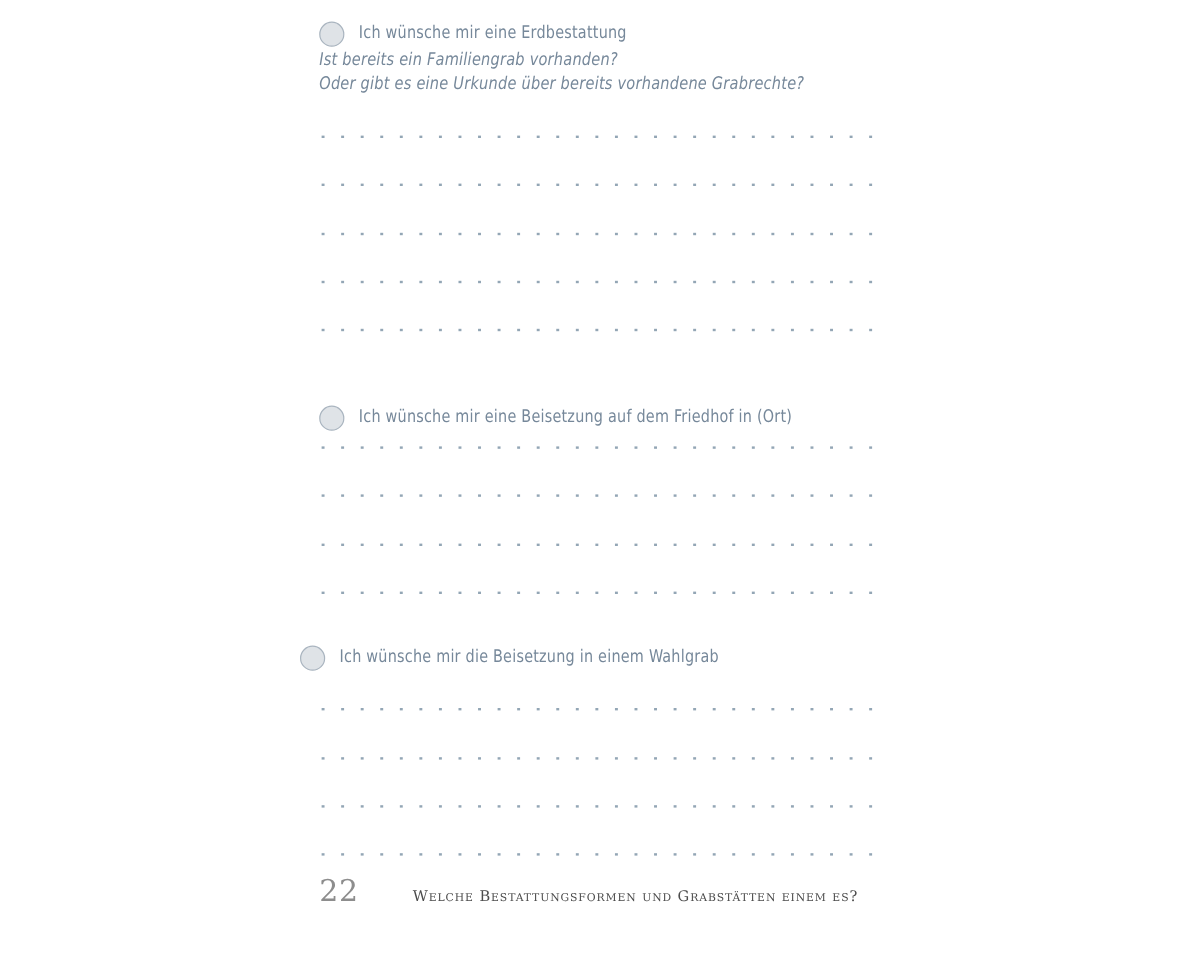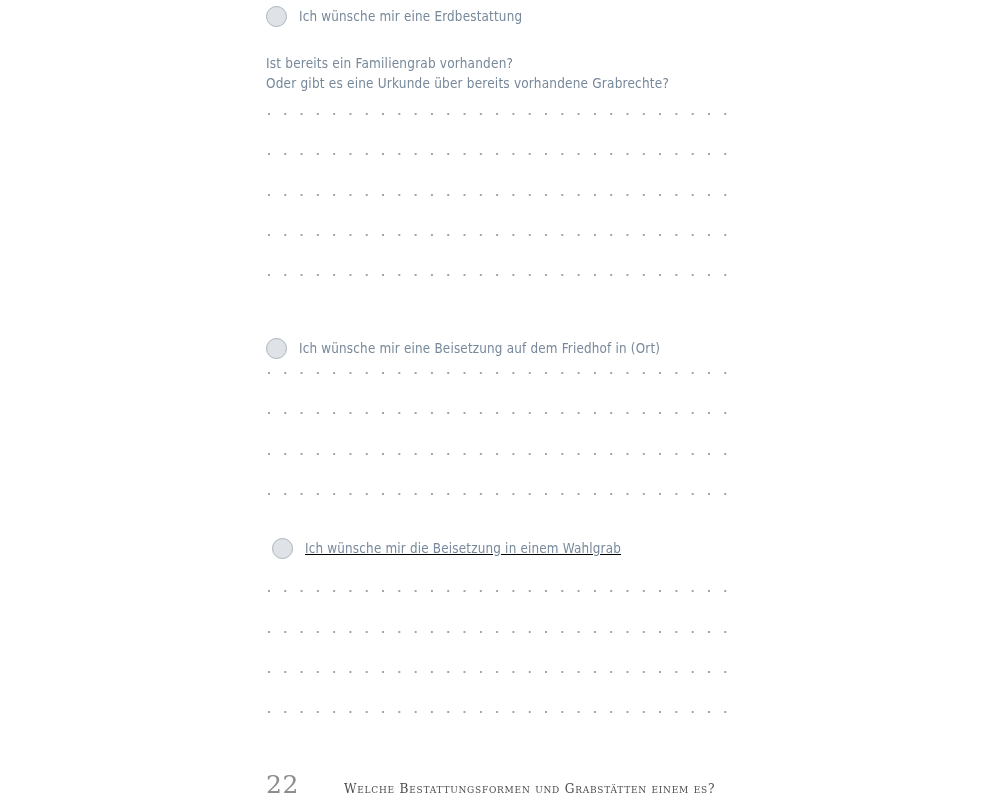--- a/index.html
+++ b/index.html
@@ -48,22 +48,23 @@
     color: #76889a;
     white-space: nowrap;
     transform: scaleX(0.92);
     transform-origin: left center;
   }
 
   
   .question-block {
     position: absolute;
     left: 266px;
-    top: 53px;
+    top: 40px;
     width: 474px;
+    font-style: italic;
   }
   .question-line {
     font-family: "DejaVu Sans Condensed", "Liberation Sans Narrow", "Liberation Sans", sans-serif;
     font-size: 14.5px;
     letter-spacing: 0.2px;
     color: #76889a;
     line-height: 20px;
     white-space: nowrap;
     transform: scaleX(0.93);
     transform-origin: left center;
@@ -79,21 +80,21 @@
       linear-gradient(to right, #93a6b5 0 2.2px, rgba(0,0,0,0) 2.2px 100%);
     background-size: 16.3px 2.4px;
     background-repeat: repeat-x;
     background-position: 2px center;
   }
 
   
   .footer {
     position: absolute;
     left: 266px;
-    top: 770px;
+    top: 728px;
     width: 600px;
     display: flex;
     align-items: baseline;
   }
   .page-number {
     font-family: "DejaVu Serif", "Liberation Serif", serif;
     font-size: 25px;
     color: #8d8d8d;
     letter-spacing: 0.5px;
     width: 78px;
@@ -106,21 +107,21 @@
     letter-spacing: 0.75px;
     color: #4c4c4c;
     white-space: nowrap;
   }
 </style>
 </head>
 <body>
 
 <div class="page">
 
-  <div class="option-row" style="left:266px; top:4px;text-align:center;">
+  <div class="option-row" style="left:266px; top:16px;text-align:center;">
     <span class="radio-circle"></span>
     <span class="option-label">Ich wünsche mir eine Erdbestattung</span>
   </div>
 
   <div class="question-block">
     <div class="question-line">Ist bereits ein Familiengrab vorhanden?</div>
     <div class="question-line">Oder gibt es eine Urkunde über bereits vorhandene Grabrechte?</div>
   </div>
 
   <div class="dot-line" style="top:113px;"></div>
@@ -132,21 +133,21 @@
   <div class="option-row" style="left:266px; top:336px;">
     <span class="radio-circle"></span>
     <span class="option-label">Ich wünsche mir eine Beisetzung auf dem Friedhof in (Ort)</span>
   </div>
 
   <div class="dot-line" style="top:372px;"></div>
   <div class="dot-line" style="top:412px;"></div>
   <div class="dot-line" style="top:453px;"></div>
   <div class="dot-line" style="top:493px;"></div>
 
-  <div class="option-row" style="left:272px; top:536px;text-decoration:underline;">
+  <div class="option-row" style="left:250px; top:536px;">
     <span class="radio-circle"></span>
     <span class="option-label">Ich wünsche mir die Beisetzung in einem Wahlgrab</span>
   </div>
 
   <div class="dot-line" style="top:590px;"></div>
   <div class="dot-line" style="top:631px;"></div>
   <div class="dot-line" style="top:671px;"></div>
   <div class="dot-line" style="top:711px;"></div>
 
   <div class="footer">

